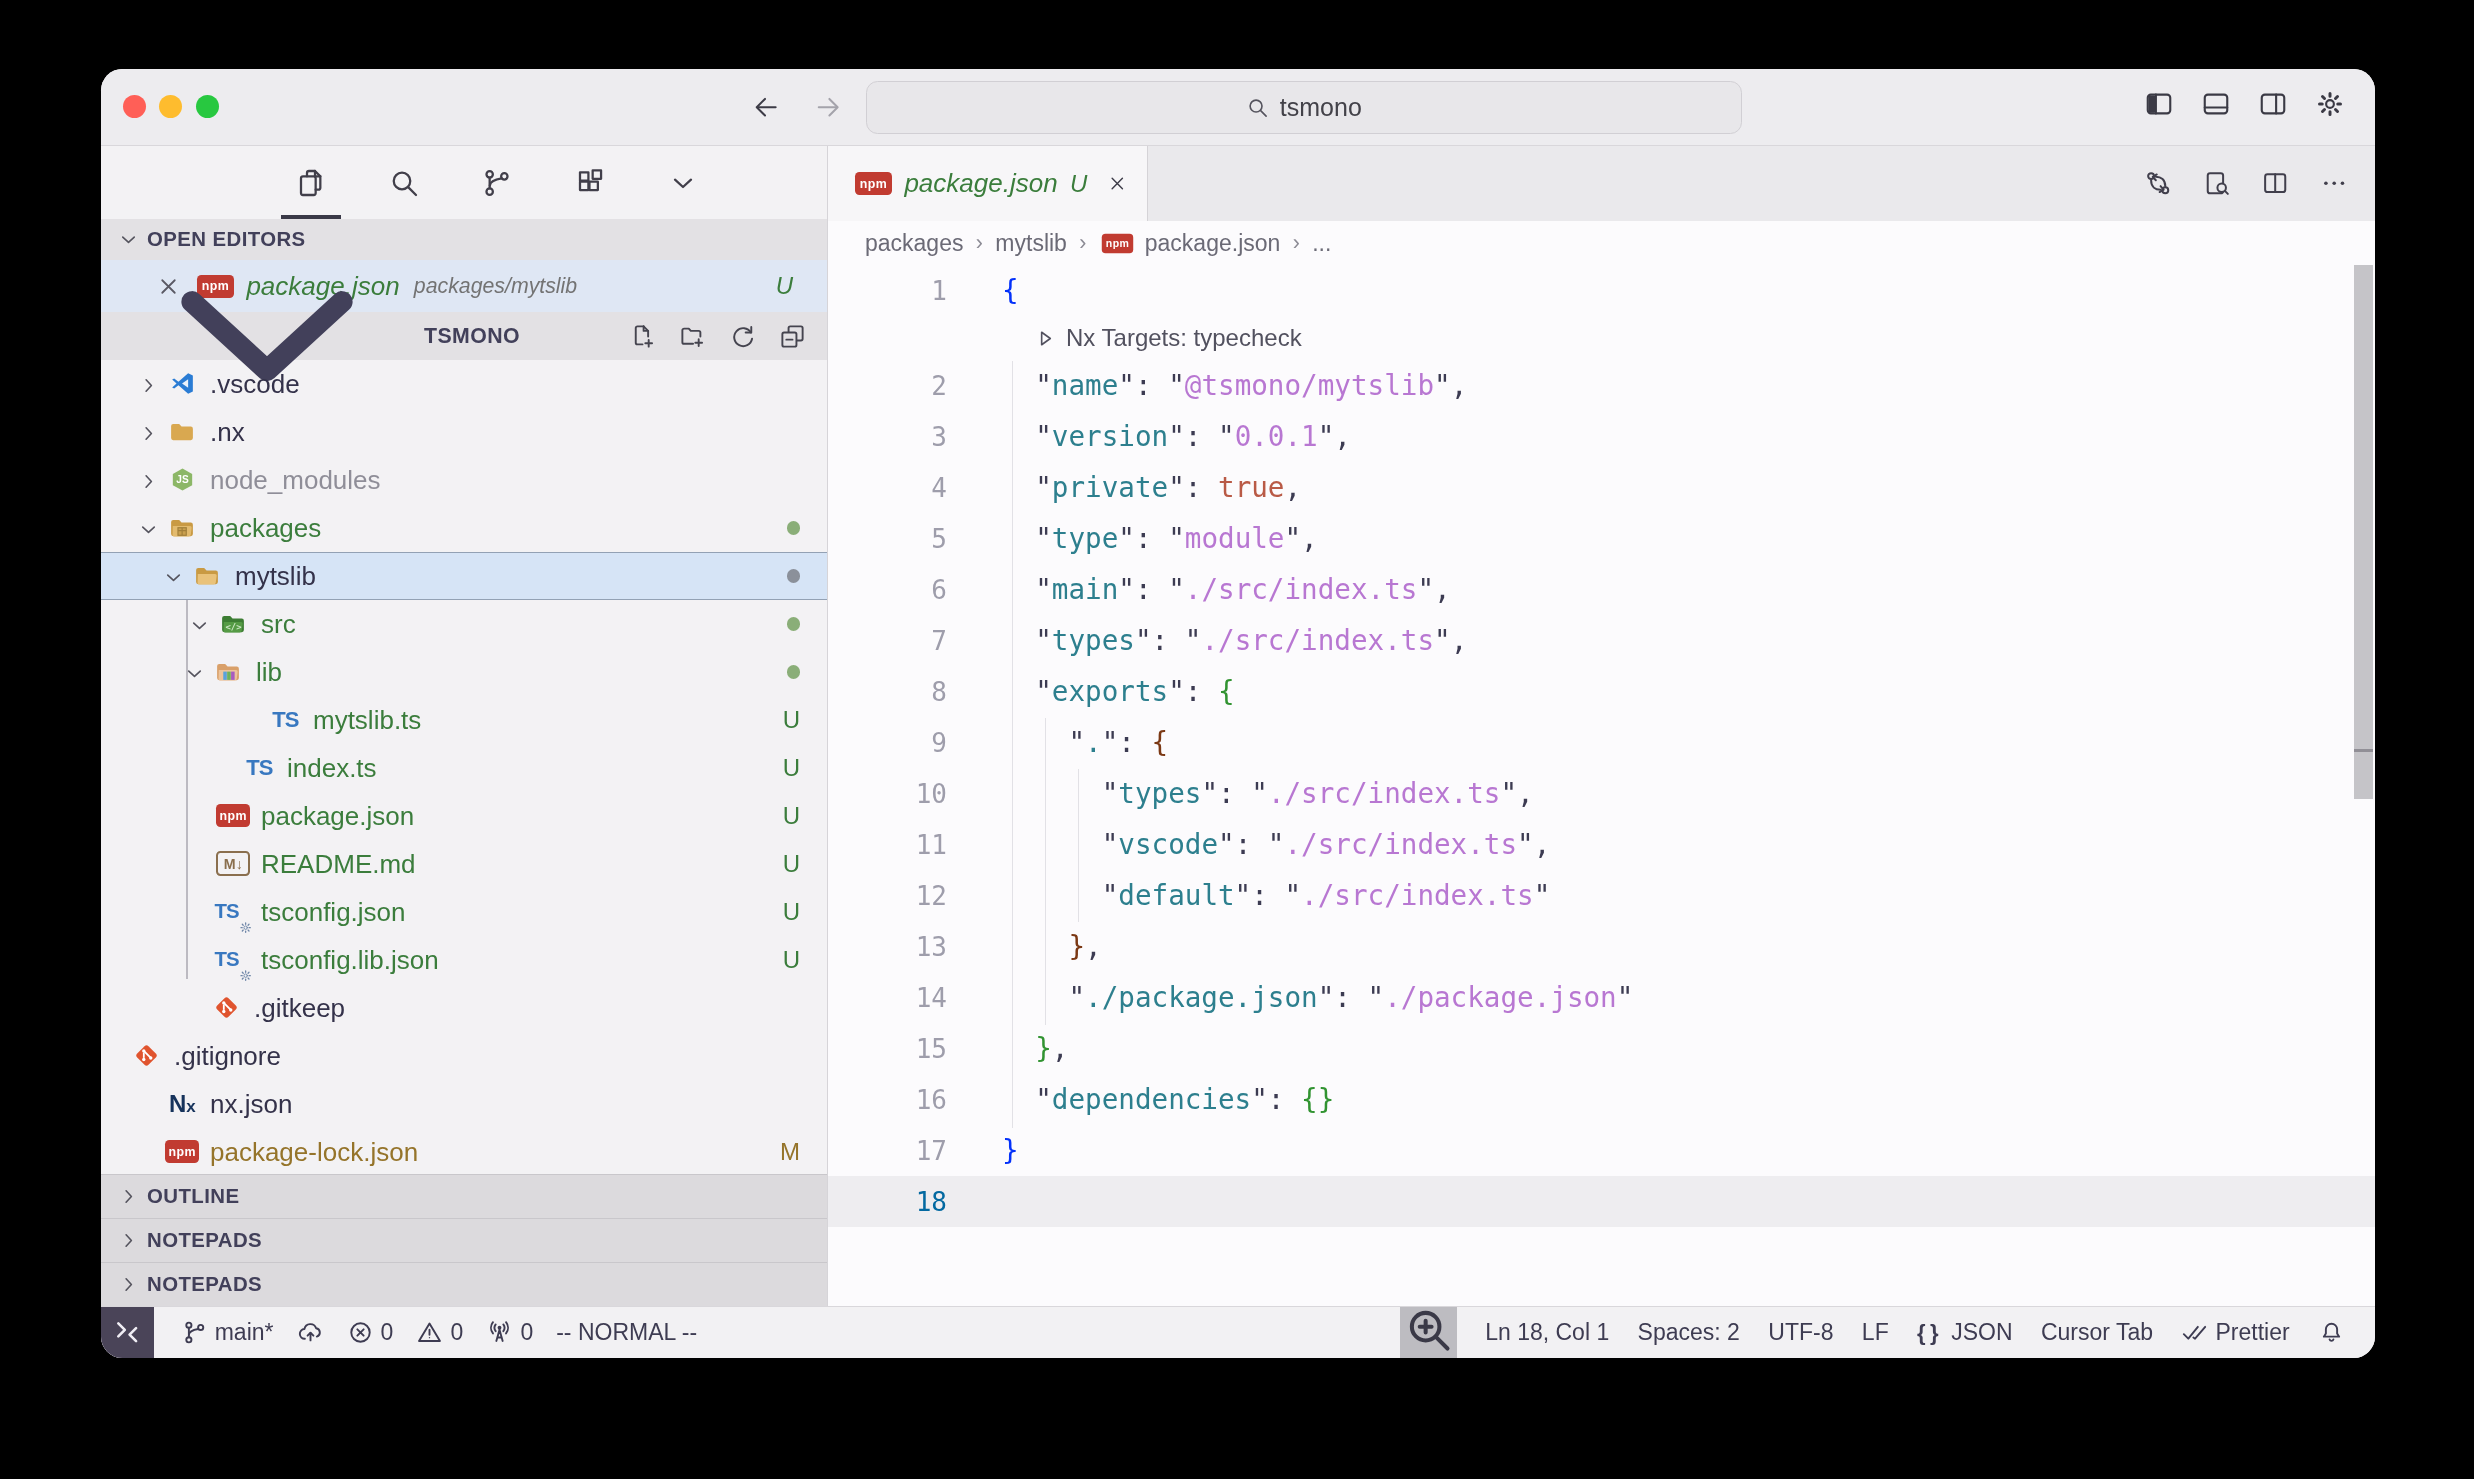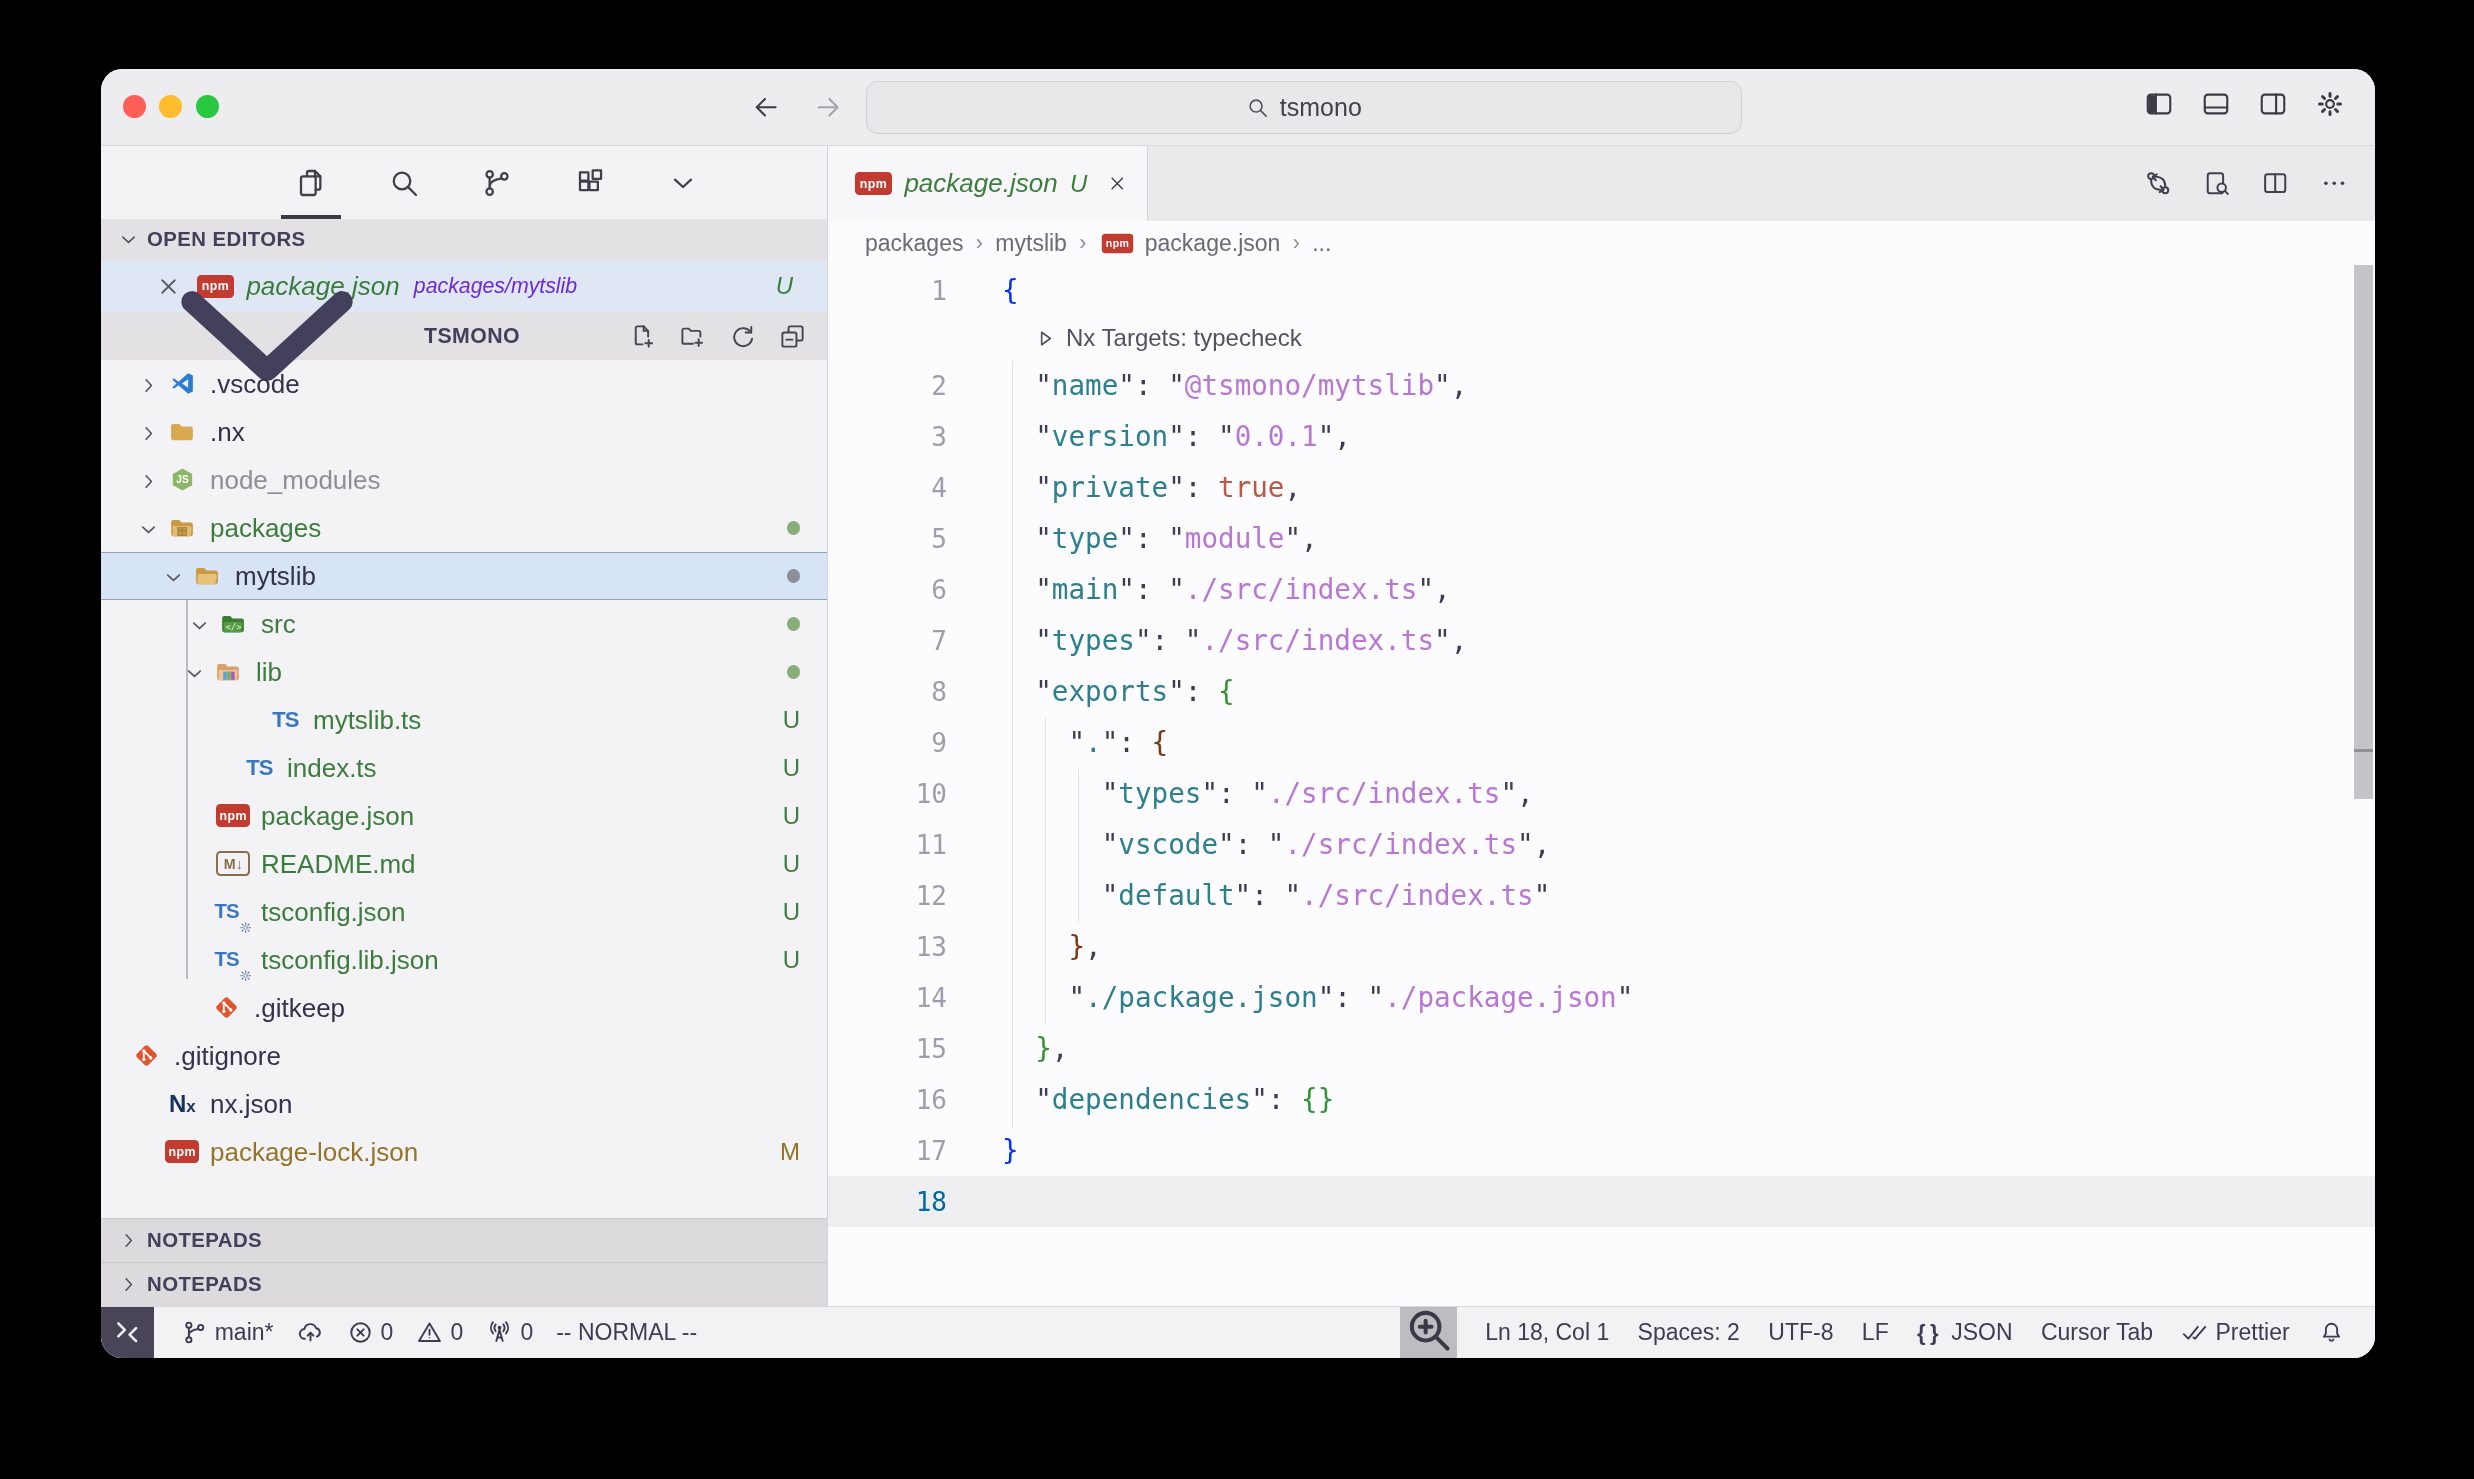--- a/index.html
+++ b/index.html
@@ -27,21 +27,21 @@
   .activity{height:73px;flex:none;display:flex;align-items:center;gap:43px;padding-left:185px;color:#413f4a;}
   .act{position:relative;width:50px;height:73px;display:flex;align-items:center;justify-content:center;}
   .act .ic{width:32px;height:32px;}
   .act.active:after{content:"";position:absolute;left:-5.3px;bottom:0;width:60px;height:3.6px;background:#3a3947;}
   .sect-head{height:41px;flex:none;background:#e3e1e4;display:flex;align-items:center;gap:7.1px;
              padding:0 21.3px 0 16px;font-size:20.4px;font-weight:bold;letter-spacing:0.4px;color:#42405a;}
   .sect-head .ic{width:23px;height:23px;color:#55545e;}
   .oe-row{height:52px;flex:none;background:#dfe7f4;display:flex;align-items:center;padding:0 34px 0 55px;}
   .oe-row .close{width:25px;height:25px;color:#5a5964;margin-right:16px;}
   .oe-name{font-style:italic;font-size:26px;color:#3b7d3c;margin-left:12.4px;}
-  .oe-desc{font-style:italic;font-size:21.3px;color:#6d28d9;margin-left:14.2px;}
+  .oe-desc{font-style:italic;font-size:21.3px;color:#737373;margin-left:14.2px;}
   .tsm-head{height:48px;flex:none;background:#e3e1e4;display:flex;align-items:center;gap:7.1px;
             padding:0 21.3px 0 16px;font-size:21.3px;font-weight:bold;letter-spacing:0.4px;color:#42405a;}
   .tsm-actions{margin-left:auto;display:flex;gap:23px;color:#45444f;}
   .tsm-actions .ic{width:27px;height:27px;}
   .tree{flex:1;position:relative;overflow:hidden;}
   .trow{height:48px;display:flex;align-items:center;padding-right:27px;font-size:26px;color:#34324a;position:relative;}
   .trow .chev{width:23px;height:23px;flex:none;color:#55545e;margin-right:5.3px;}
   .trow .ficon{width:34px;height:28.4px;flex:none;display:flex;align-items:center;justify-content:center;margin-right:10.7px;}
   .trow.selected{background:#d6e4f6;border-top:0.9px solid rgba(110,125,145,.65);border-bottom:0.9px solid rgba(110,125,145,.65);}
   .trow .spacer{flex:1;}
@@ -461,20 +461,26 @@
             <span class="spacer"></span>
             <span class="badge-M">M</span>
           </div>
         </div>
 
       <div class="panels" id="panels">
           <div class="panel-head">
             <span class="ic"><svg viewBox="0 0 24 24" width="100%" height="100%" fill="none" stroke="currentColor" stroke-width="1.7" stroke-linecap="round" stroke-linejoin="round">
                 <path d="M9.5 6 15 12l-5.5 6"></path>
               </svg></span>
+            <span>OUTLINE</span>
+          </div>
+          <div class="panel-head">
+            <span class="ic"><svg viewBox="0 0 24 24" width="100%" height="100%" fill="none" stroke="currentColor" stroke-width="1.7" stroke-linecap="round" stroke-linejoin="round">
+                <path d="M9.5 6 15 12l-5.5 6"></path>
+              </svg></span>
             <span>NOTEPADS</span>
           </div>
           <div class="panel-head">
             <span class="ic"><svg viewBox="0 0 24 24" width="100%" height="100%" fill="none" stroke="currentColor" stroke-width="1.7" stroke-linecap="round" stroke-linejoin="round">
                 <path d="M9.5 6 15 12l-5.5 6"></path>
               </svg></span>
             <span>NOTEPADS</span>
           </div>
         </div>
     </div>

